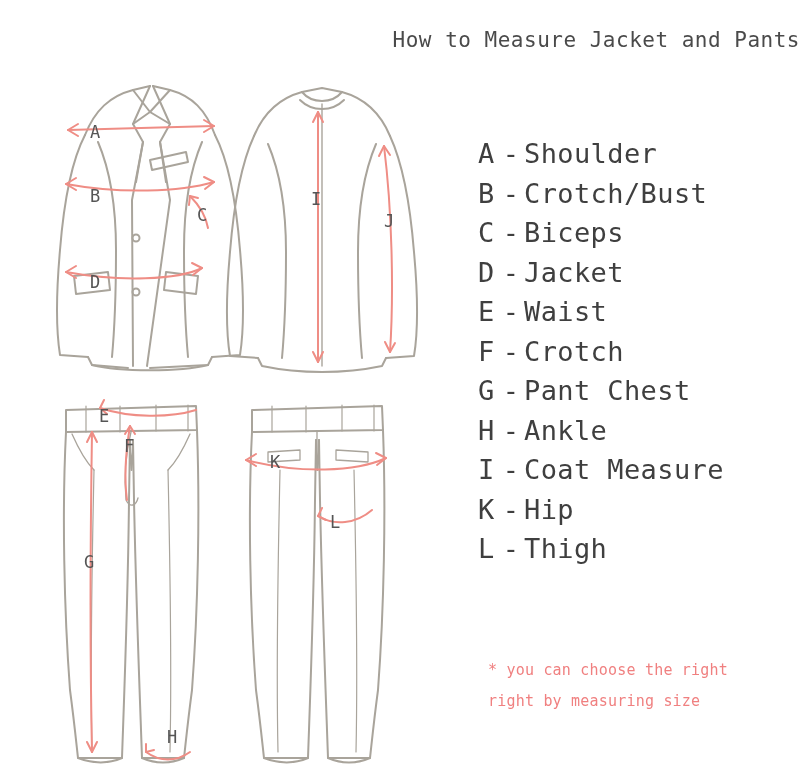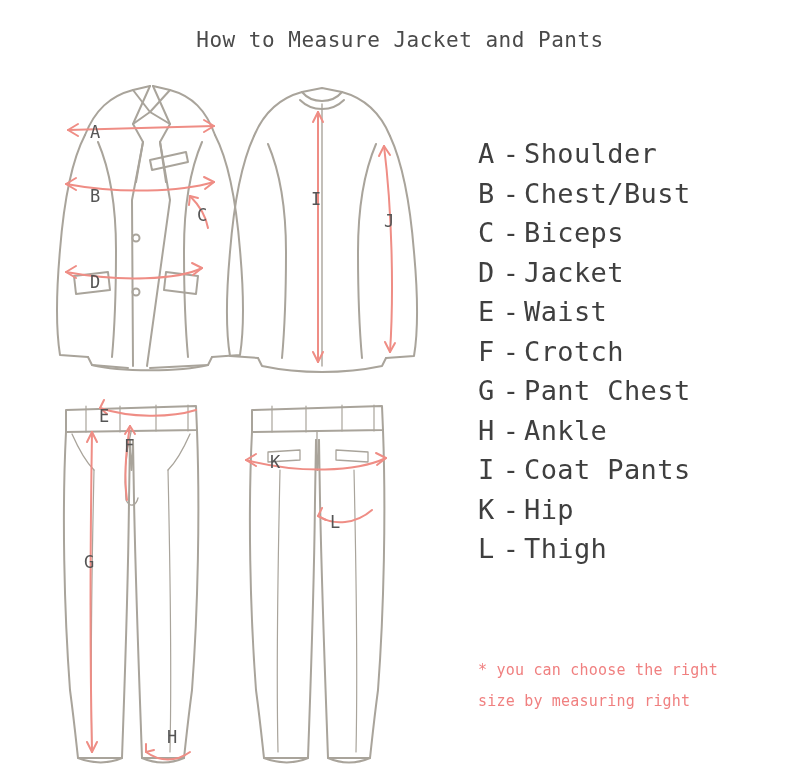--- a/index.html
+++ b/index.html
@@ -13,21 +13,21 @@
     position: relative;
     font-family: "DejaVu Sans Mono", monospace;
     overflow: hidden;
   }
 
   .title {
     position: absolute;
     top: 28px;
     left: 0;
     width: 800px;
-    text-align: center;
+    text-align: right;
     font-size: 21px;
     letter-spacing: 0.5px;
     color: #4a4a4a;
     font-family: "DejaVu Sans Mono", monospace;
   }
 
   .diagram {
     position: absolute;
     top: 0;
     left: 0;
@@ -53,21 +53,21 @@
     width: 20px;
   }
   .legend-dash {
     display: inline-block;
     width: 26px;
     text-align: center;
   }
 
   .note {
     position: absolute;
-    left: 478px;
+    left: 488px;
     top: 655px;
     width: 310px;
     color: #f08080;
     font-size: 15px;
     line-height: 31px;
     letter-spacing: 0.2px;
   }
   .note-line { white-space: nowrap; }
 
   .mark {
@@ -247,47 +247,47 @@
 <div class="mark" style="left:311px; top:189px;">I</div>
 <div class="mark" style="left:384px; top:211px;">J</div>
 <div class="mark" style="left:270px; top:452px;">K</div>
 <div class="mark" style="left:330px; top:512px;">L</div>
 
 <div class="legend">
   <div class="legend-row">
     <span class="legend-key">A</span><span class="legend-dash">-</span><span>Shoulder</span>
   </div>
   <div class="legend-row">
-    <span class="legend-key">B</span><span class="legend-dash">-</span><span>Chest/Bust</span>
+    <span class="legend-key">B</span><span class="legend-dash">-</span><span>Crotch/Bust</span>
   </div>
   <div class="legend-row">
     <span class="legend-key">C</span><span class="legend-dash">-</span><span>Biceps</span>
   </div>
   <div class="legend-row">
     <span class="legend-key">D</span><span class="legend-dash">-</span><span>Jacket</span>
   </div>
   <div class="legend-row">
     <span class="legend-key">E</span><span class="legend-dash">-</span><span>Waist</span>
   </div>
   <div class="legend-row">
     <span class="legend-key">F</span><span class="legend-dash">-</span><span>Crotch</span>
   </div>
   <div class="legend-row">
     <span class="legend-key">G</span><span class="legend-dash">-</span><span>Pant Chest</span>
   </div>
   <div class="legend-row">
     <span class="legend-key">H</span><span class="legend-dash">-</span><span>Ankle</span>
   </div>
   <div class="legend-row">
-    <span class="legend-key">I</span><span class="legend-dash">-</span><span>Coat Pants</span>
+    <span class="legend-key">I</span><span class="legend-dash">-</span><span>Coat Measure</span>
   </div>
   <div class="legend-row">
     <span class="legend-key">K</span><span class="legend-dash">-</span><span>Hip</span>
   </div>
   <div class="legend-row">
     <span class="legend-key">L</span><span class="legend-dash">-</span><span>Thigh</span>
   </div>
 </div>
 
 <div class="note">
   <div class="note-line">* you can choose the right</div>
-  <div class="note-line">size by measuring right</div>
+  <div class="note-line">right by measuring size</div>
 </div>
 
 </body></html>

